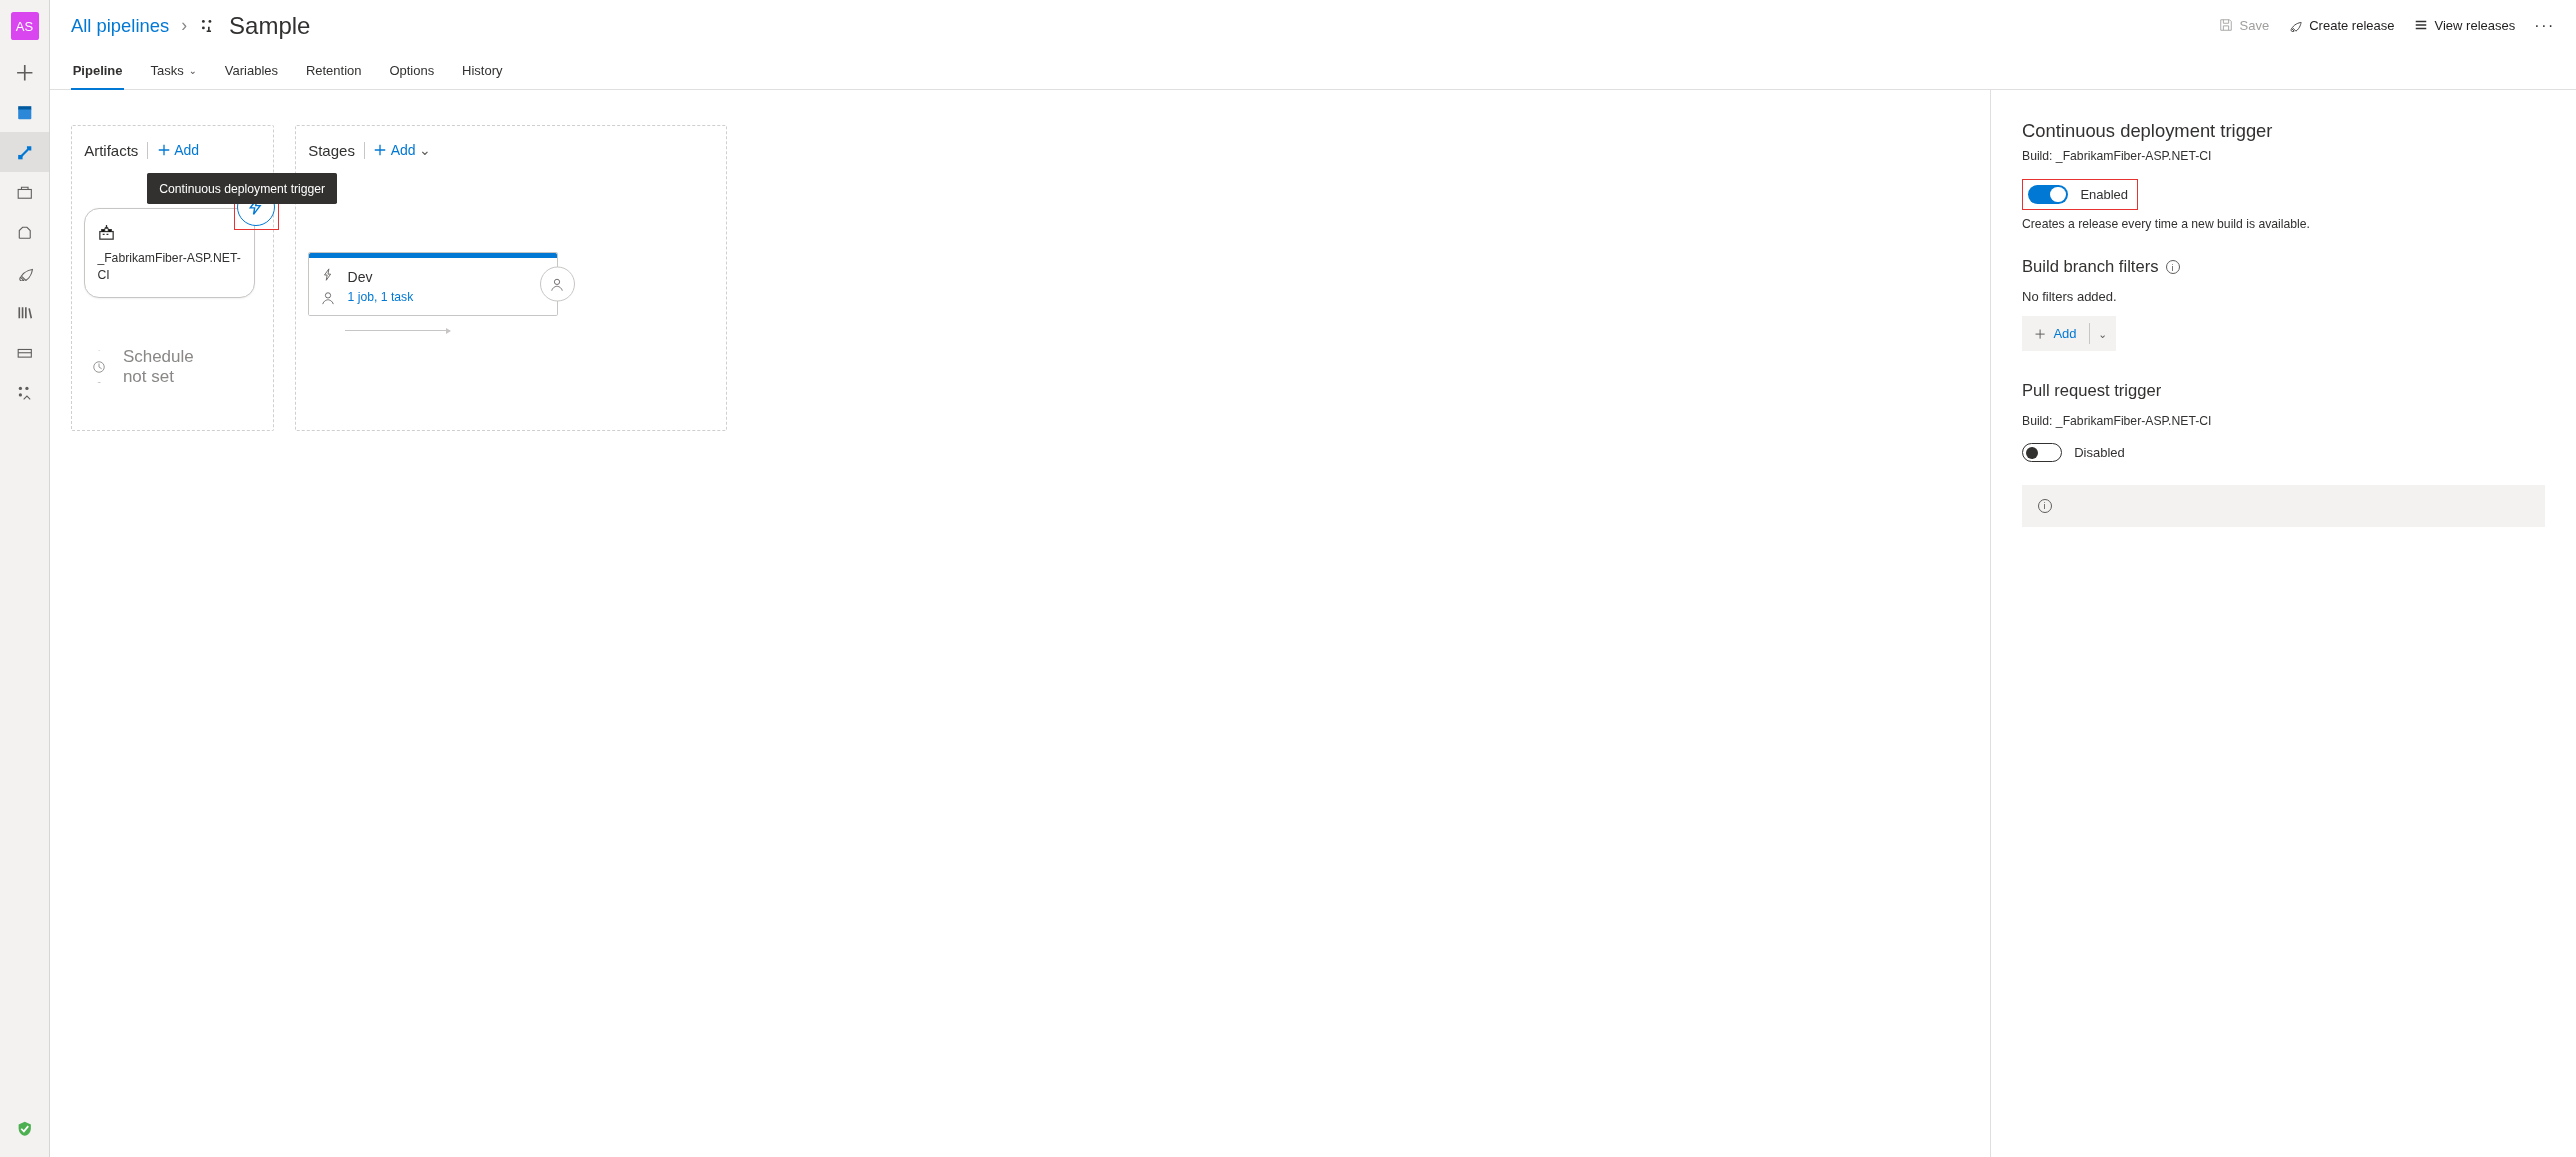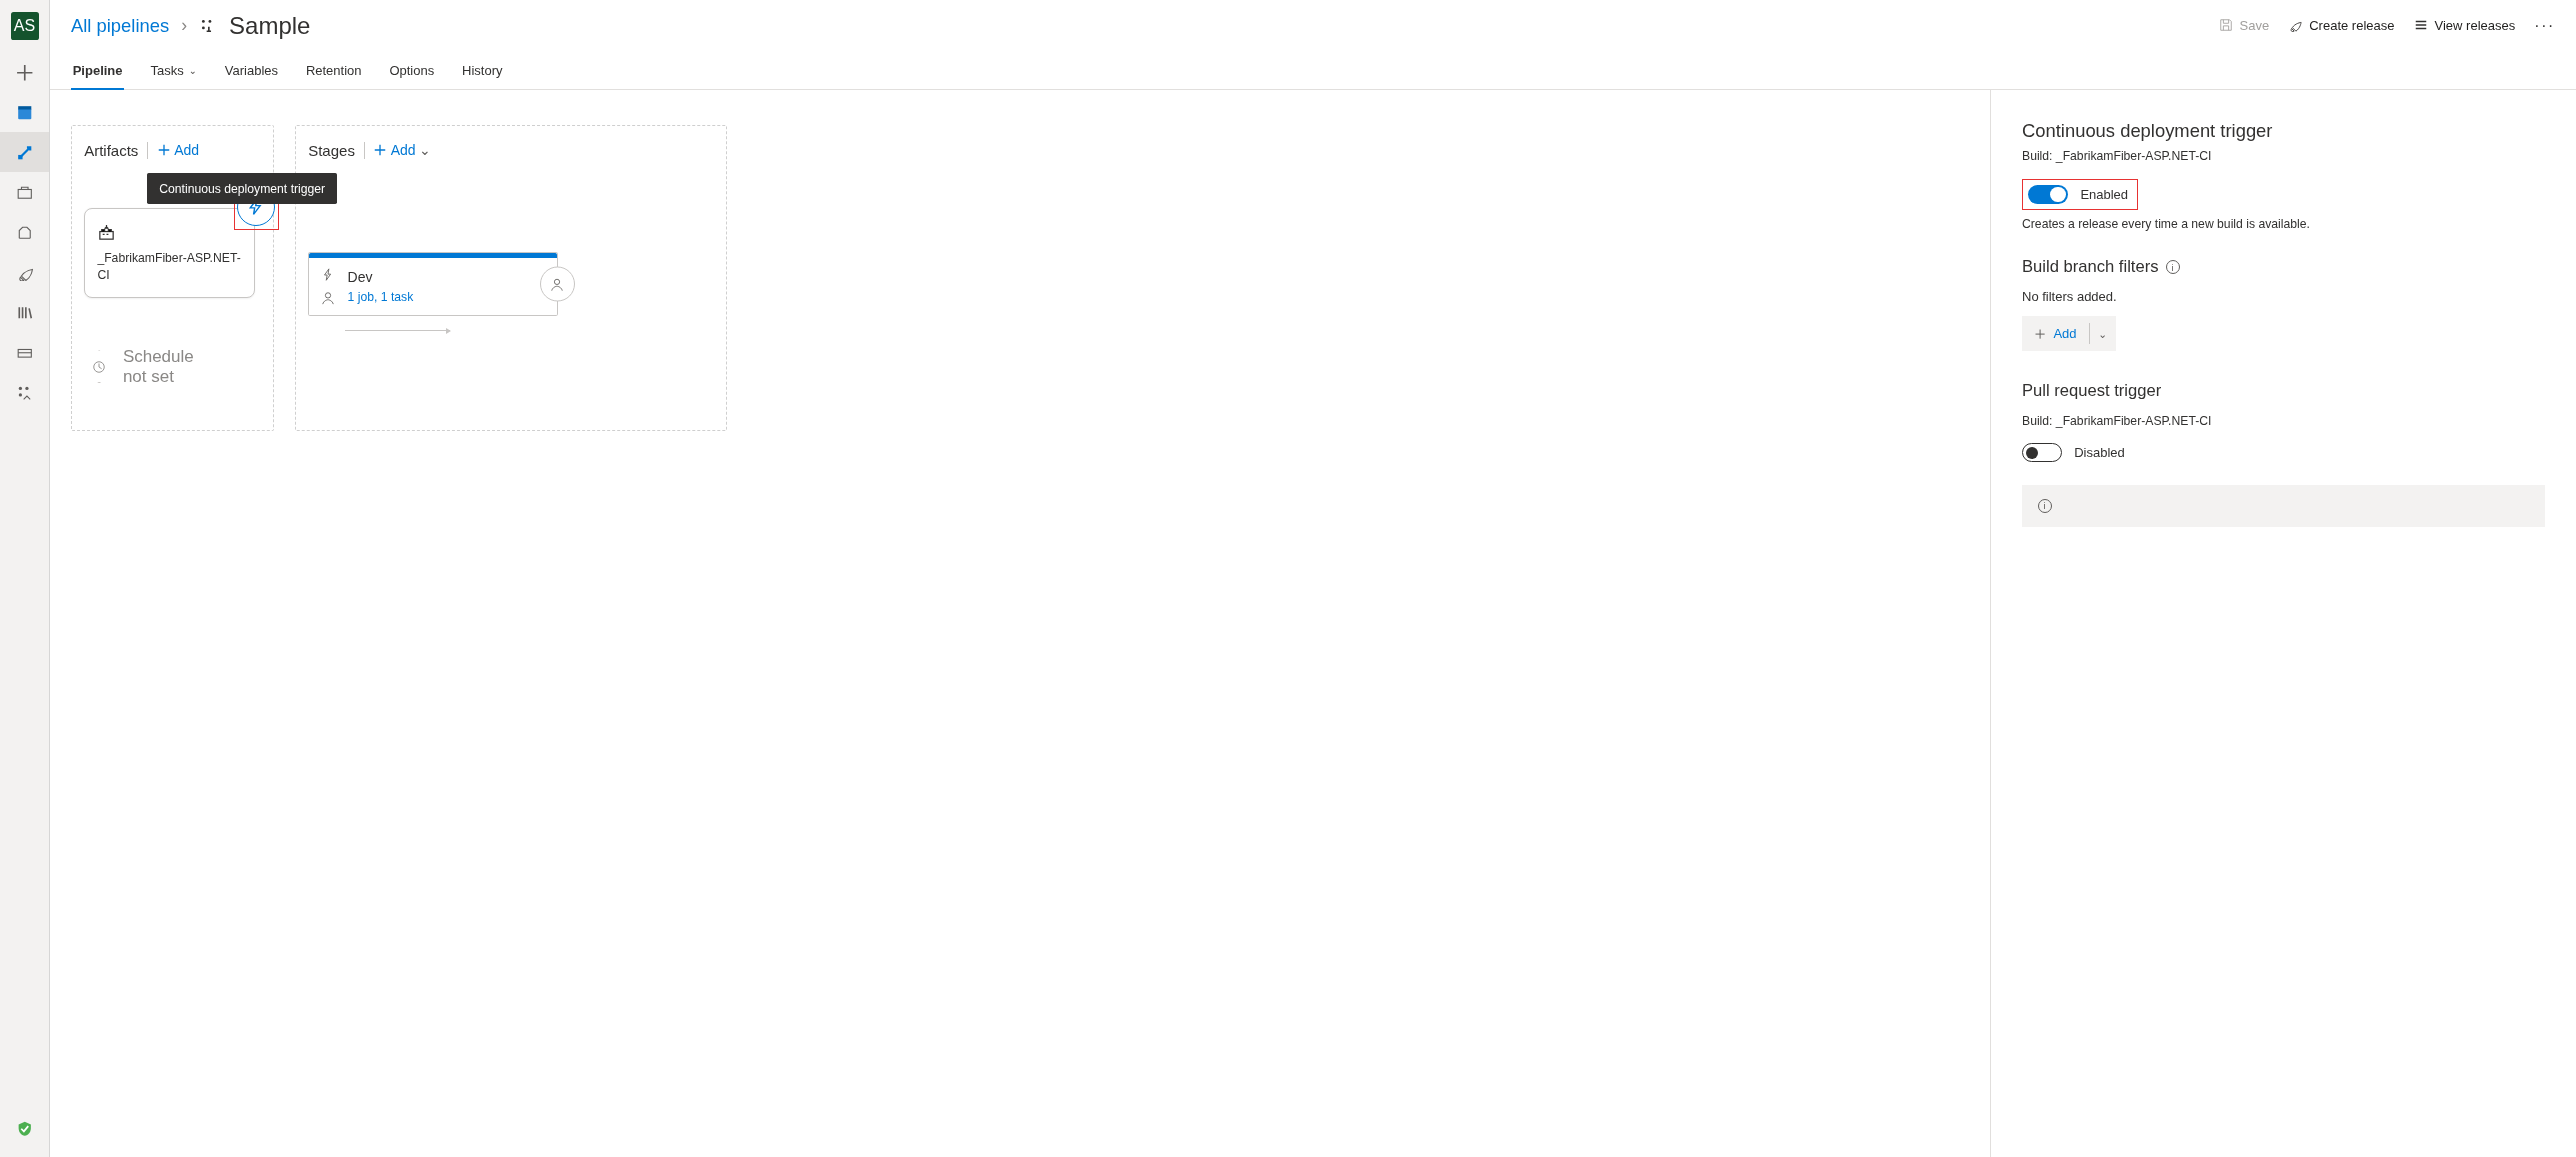--- a/index.html
+++ b/index.html
@@ -16,26 +16,26 @@
     .left-rail {
       width: 50px;
       background: #f3f2f1;
       display: flex;
       flex-direction: column;
       border-right: 0.9px solid #d6d6d6;
       padding-top: 3.5px;
     }
     .rail-avatar {
       width: 28px; height: 28px;
-      background: #14532d;
+      background: #d946ef;
       color: #fff;
       border-radius: 2.6px;
       display: flex; align-items: center; justify-content: center;
       margin: 8.7px auto 12.2px;
-      font-size: 16px;
+      font-size: 13px;
       font-weight: 400;
     }
     .rail-item {
       height: 40px;
       display: flex; align-items: center; justify-content: center;
       cursor: pointer;
       color: #605e5c;
     }
     .rail-item.selected { background: #e1dfdd; }
     .rail-item svg { width: 17.5px; height: 17.5px; }
@@ -140,21 +140,21 @@
       display: flex; align-items: center; gap: 3.5px;
       cursor: pointer;
       font-size: 14px;
     }
 
     
     .artifact-card {
       width: 171px;
       background: #fff;
       border: 0.9px solid #c8c6c4;
-      border-radius: 8px;
+      border-radius: 15px;
       padding: 14px 12.2px 12.2px;
       position: relative;
       margin-top: 49px;
       box-shadow: 0 0.9px 1.7px rgba(0,0,0,0.06);
     }
     .artifact-trigger {
       position: absolute;
       top: -21px; right: -21px;
       width: 38px; height: 38px;
       border-radius: 50%;

